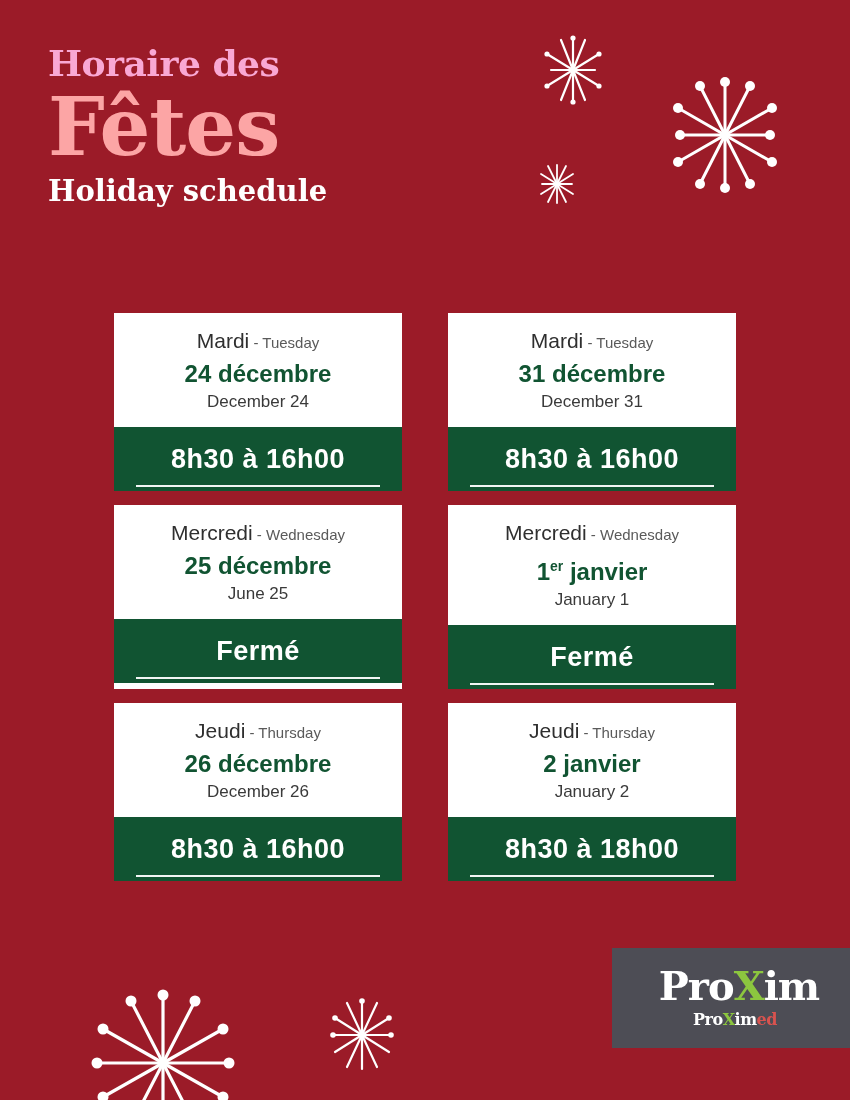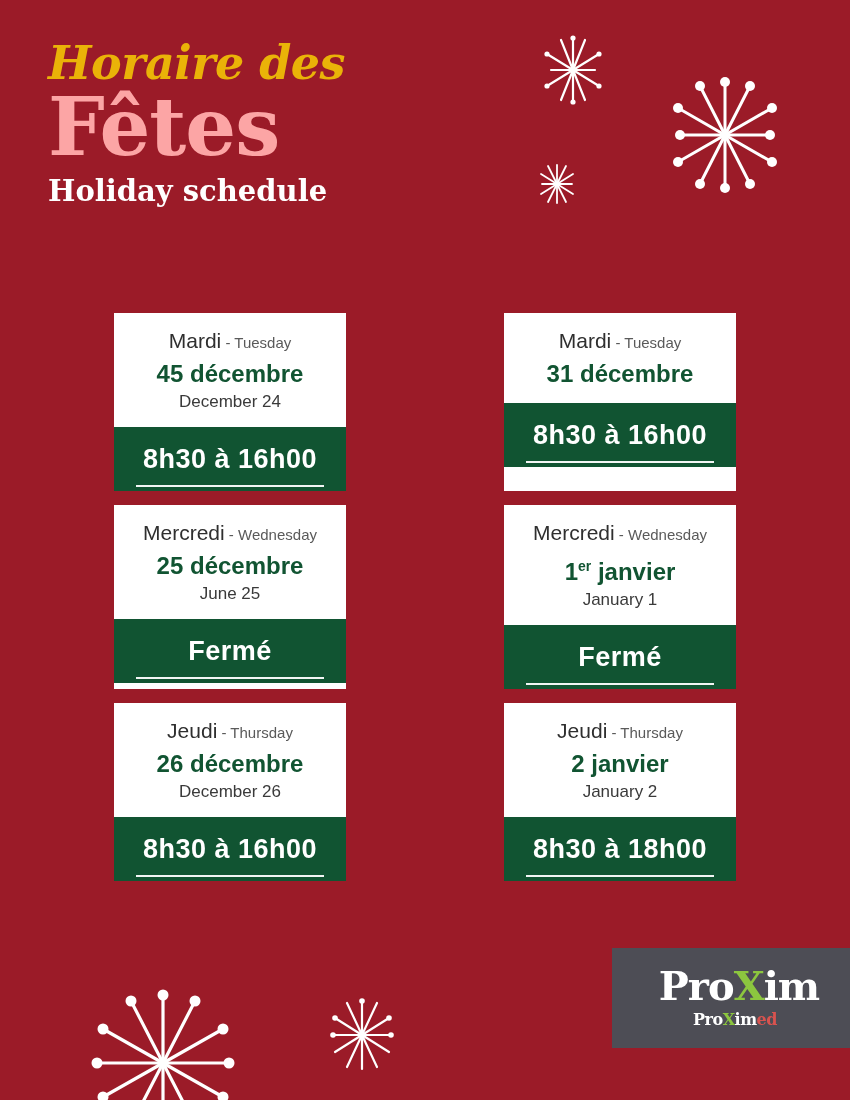--- a/index.html
+++ b/index.html
@@ -23,25 +23,24 @@
   
   .header {
     position: absolute;
     left: 48px;
     top: 36px;
     width: 480px;
   }
   .title-line1 {
     font-family: "DejaVu Serif", serif;
     font-weight: bold;
-    font-size: 46px;
+    font-size: 36px;
     line-height: 54px;
-    color: #eab308;
+    color: #f9a8d4;
     letter-spacing: -0.5px;
-    font-style: italic;
   }
   .title-line2 {
     font-family: "DejaVu Serif", serif;
     font-weight: bold;
     font-size: 80px;
     line-height: 82px;
     color: #fca5a5;
     letter-spacing: -1px;
     margin-top: -4px;
   }
@@ -65,21 +64,21 @@
     left: 114px;
     top: 313px;
     width: 622px;
   }
   .row {
     display: flex;
     justify-content: space-between;
     margin-bottom: 14px;
   }
   .card {
-    width: 232px;
+    width: 288px;
     background: #ffffff;
     box-sizing: border-box;
   }
   .card-top {
     padding: 16px 10px 14px 10px;
     text-align: center;
   }
   .day-line {
     font-size: 21px;
     color: #3a3a3a;
@@ -286,35 +285,36 @@
   </div>
 
   <div class="grid">
 
     <div class="row">
       <div class="card">
         <div class="card-top">
           <div class="day-line">
             <span class="day-fr">Mardi</span><span class="day-en"> - </span><span class="day-en">Tuesday</span>
           </div>
-          <div class="date-fr">45 décembre</div>
+          <div class="date-fr">24 décembre</div>
           <div class="date-en">December 24</div>
         </div>
         <div class="card-bottom">
           <div class="hours">8h30 à 16h00</div>
           <div class="hours-rule"></div>
         </div>
       </div>
 
       <div class="card">
         <div class="card-top">
           <div class="day-line">
             <span class="day-fr">Mardi</span><span class="day-en"> - </span><span class="day-en">Tuesday</span>
           </div>
           <div class="date-fr">31 décembre</div>
+          <div class="date-en">December 31</div>
         </div>
         <div class="card-bottom">
           <div class="hours">8h30 à 16h00</div>
           <div class="hours-rule"></div>
         </div>
       </div>
     </div>
 
     <div class="row">
       <div class="card">

